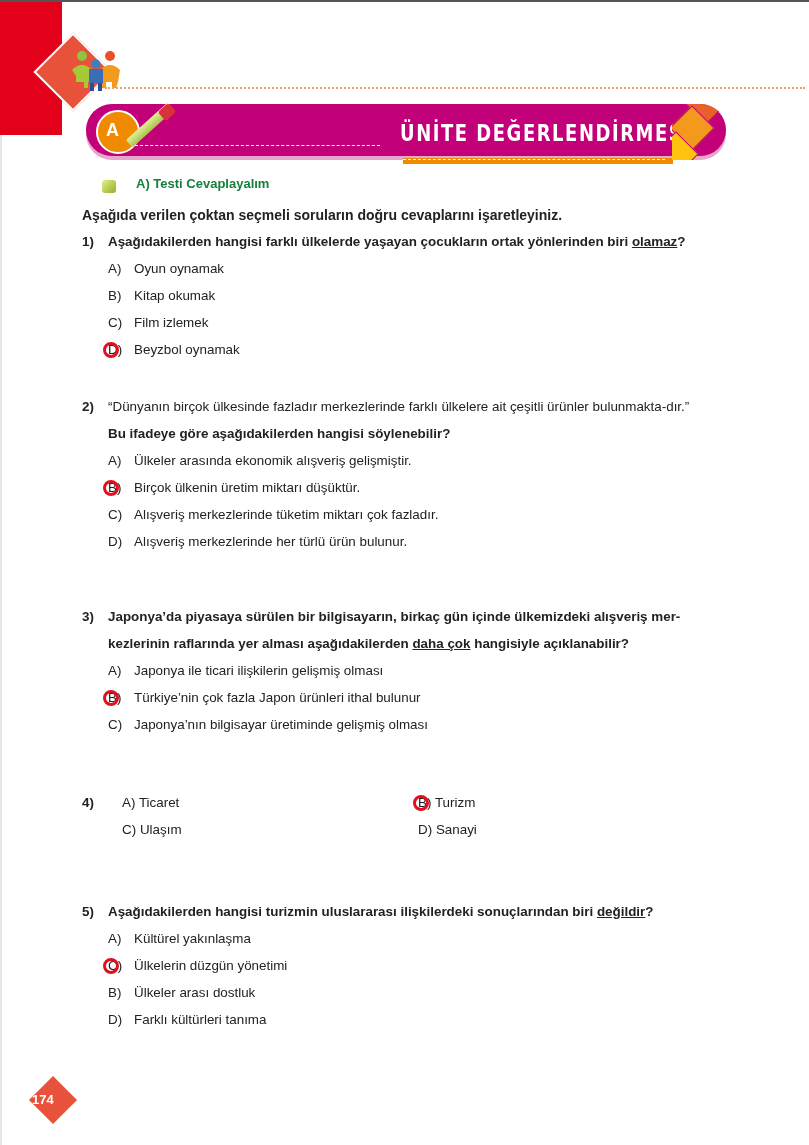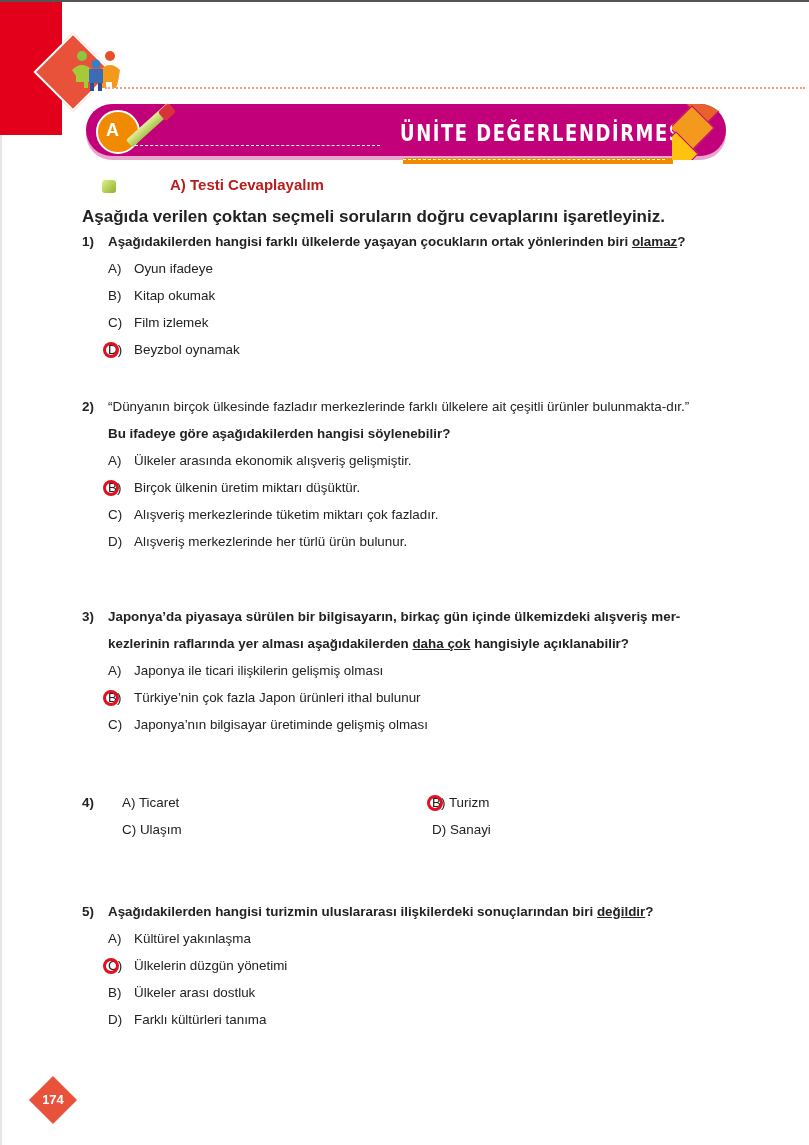--- a/index.html
+++ b/index.html
@@ -58,45 +58,45 @@
   }
   .stripes { position: absolute; left: 672px; top: 104px; width: 56px; height: 56px; overflow: hidden; border-radius: 0 28px 28px 0; }
   .stripes div { position: absolute; width: 30px; height: 30px; transform: rotate(45deg); border: 1px solid #c2007a; }
 
   
   .sec-icon {
     position: absolute; left: 102px; top: 180px; width: 14px; height: 13px; border-radius: 3px;
     background: linear-gradient(135deg, #e2f08a, #8fb02a);
   }
   .sec-title {
-    position: absolute; left: 136px; top: 176px; color: #b91c1c; font-weight: bold; font-size: 15px; margin-left: 34px;
+    position: absolute; left: 136px; top: 176px; color: #15803d; font-weight: bold; font-size: 13px;
   }
-  .instr { position: absolute; left: 82px; top: 207px; font-weight: bold; font-size: 17px; }
+  .instr { position: absolute; left: 82px; top: 207px; font-weight: bold; font-size: 14px; }
 
   .q { position: absolute; left: 82px; width: 650px; font-size: 13.4px; }
   .q .num { position: absolute; left: 0; top: 0; font-weight: bold; }
   .q .stem { margin-left: 26px; font-weight: bold; line-height: 27px; }
   .q .stem.normal { font-weight: normal; }
   .u { text-decoration: underline; }
   .opt { position: relative; margin-left: 26px; height: 27px; line-height: 27px; font-size: 13.4px; }
   .opt .lbl { display: inline-block; width: 26px; }
   .ring {
     position: absolute; left: -5px; top: 6px; width: 16px; height: 16px; border-radius: 50%;
     border: 3px solid #e10f1f; box-sizing: border-box;
   }
   .two-col { margin-left: 26px; position: relative; height: 27px; line-height: 27px; }
   .two-col .c1 { position: absolute; left: 14px; }
-  .two-col .c2 { position: absolute; left: 324px; }
+  .two-col .c2 { position: absolute; left: 310px; }
 
   .pagenum {
     position: absolute; left: 36px; top: 1083px; width: 34px; height: 34px;
     background: #e8523a; transform: rotate(45deg);
   }
   .pagenum-text {
-    position: absolute; left: 32px; top: 1092px; width: 42px; text-align: center; color: #fff;
+    position: absolute; left: 32px; top: 1092px; width: 42px; text-align: left; color: #fff;
     font-weight: bold; font-size: 13px;
   }
 </style>
 </head>
 <body>
 
 <div class="topbar"></div>
 <div class="leftedge"></div>
 <div class="redblock"></div>
 <div class="diamond"></div>
@@ -126,21 +126,21 @@
   <div style="left:-12px; top:34px; background:#ffc20e;"></div>
 </div>
 
 <div class="sec-icon"></div>
 <div class="sec-title">A) Testi Cevaplayalım</div>
 <div class="instr">Aşağıda verilen çoktan seçmeli soruların doğru cevaplarını işaretleyiniz.</div>
 
 <div class="q" style="top:228px;">
   <span class="num" style="line-height:27px;">1)</span>
   <div class="stem"><span>Aşağıdakilerden hangisi farklı ülkelerde yaşayan çocukların ortak yönlerinden biri </span><span class="u">olamaz</span><span>?</span></div>
-  <div class="opt"><span class="lbl">A)</span><span>Oyun ifadeye</span></div>
+  <div class="opt"><span class="lbl">A)</span><span>Oyun oynamak</span></div>
   <div class="opt"><span class="lbl">B)</span><span>Kitap okumak</span></div>
   <div class="opt"><span class="lbl">C)</span><span>Film izlemek</span></div>
   <div class="opt"><span class="ring"></span><span class="lbl">D)</span><span>Beyzbol oynamak</span></div>
 </div>
 
 <div class="q" style="top:393px;">
   <span class="num" style="line-height:27px;">2)</span>
   <div class="stem normal" style="width:620px;">“Dünyanın birçok ülkesinde fazladır merkezlerinde farklı ülkelere ait çeşitli ürünler bulunmakta-dır.”</div>
   <div class="stem">Bu ifadeye göre aşağıdakilerden hangisi söylenebilir?</div>
   <div class="opt"><span class="lbl">A)</span><span>Ülkeler arasında ekonomik alışveriş gelişmiştir.</span></div>

